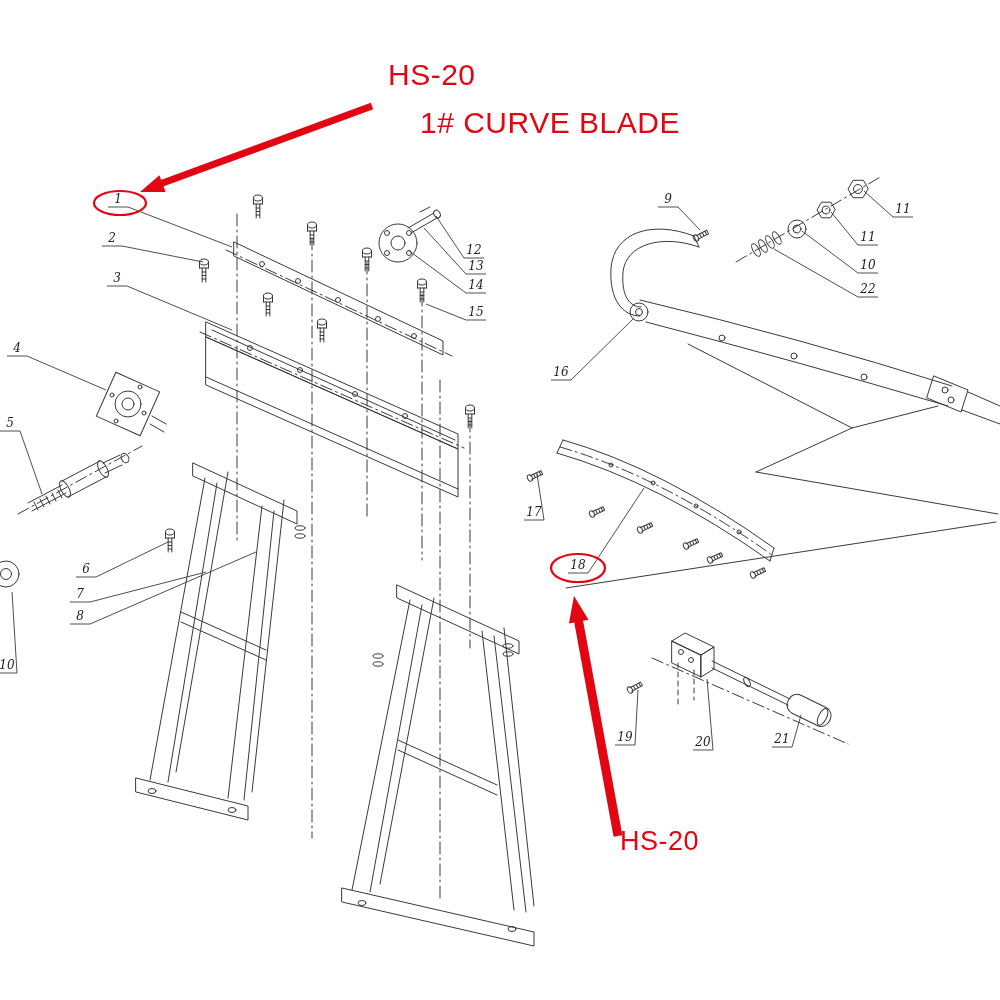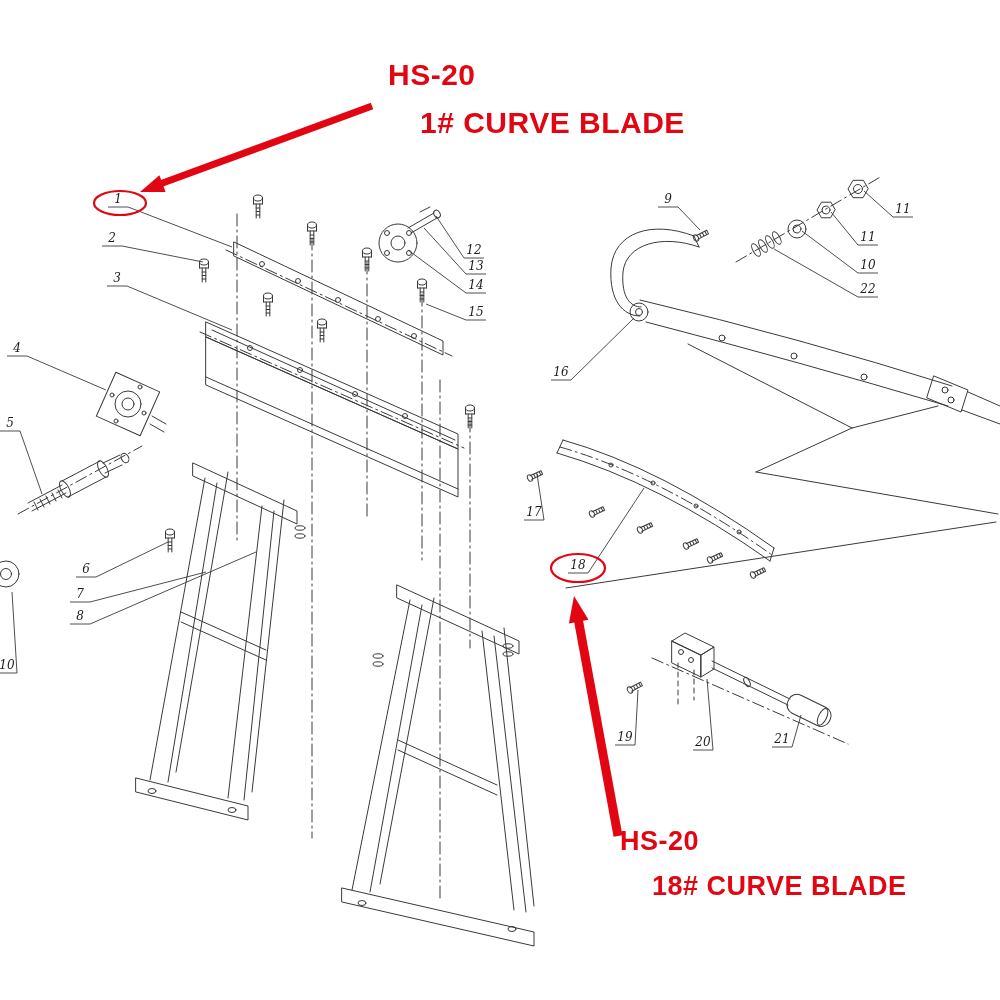--- a/index.html
+++ b/index.html
@@ -8,21 +8,21 @@
          font-family:"Liberation Sans",sans-serif;}
   svg{position:absolute;left:0;top:0;}
   .ln *{fill:none;stroke:#3a3a3a;stroke-width:1;stroke-linecap:round;stroke-linejoin:round;}
   .cl{stroke-dasharray:12 4 2 4 !important;}
   .dsh{stroke-dasharray:5 4 !important;}
   .leader{fill:none;stroke:#3a3a3a;stroke-width:0.9;}
   .plabel{font:italic 12px "DejaVu Serif",serif;fill:#1d1d1d;text-anchor:middle;stroke:none;}
   .red-line{stroke:var(--accent);fill:none;}
   .red-fill{fill:var(--accent);stroke:none;}
   .red-ellipse{fill:none;stroke:var(--accent);stroke-width:2.2;}
-  .annotation{position:absolute;color:var(--accent);font-weight:700;letter-spacing:.5px;
+  .annotation{position:absolute;color:var(--accent);font-weight:400;letter-spacing:.5px;
               font-family:"Liberation Sans",sans-serif;white-space:nowrap;}
   .annotation .l1{display:block;}
   .annotation .l2{display:block;margin-top:14px;margin-left:32px;}
   #anno-top{left:388px;top:58px;font-size:30px;}
   #anno-bottom{left:620px;top:826px;font-size:27px;}
 </style>
 </head>
 <body>
 
 <div id="stage">
@@ -289,16 +289,15 @@
       <ellipse class="red-ellipse" cx="578" cy="568" rx="27" ry="14"></ellipse>
     </g>
   </svg>
 
   <div id="anno-top" class="annotation">
     <span class="l1">HS-20</span>
     <span class="l2">1# CURVE BLADE</span>
   </div>
   <div id="anno-bottom" class="annotation">
     <span class="l1">HS-20</span>
-    <span class="l2">18# CURVE BLADE</span>
   </div>
 
 </div>
 
 </body></html>

